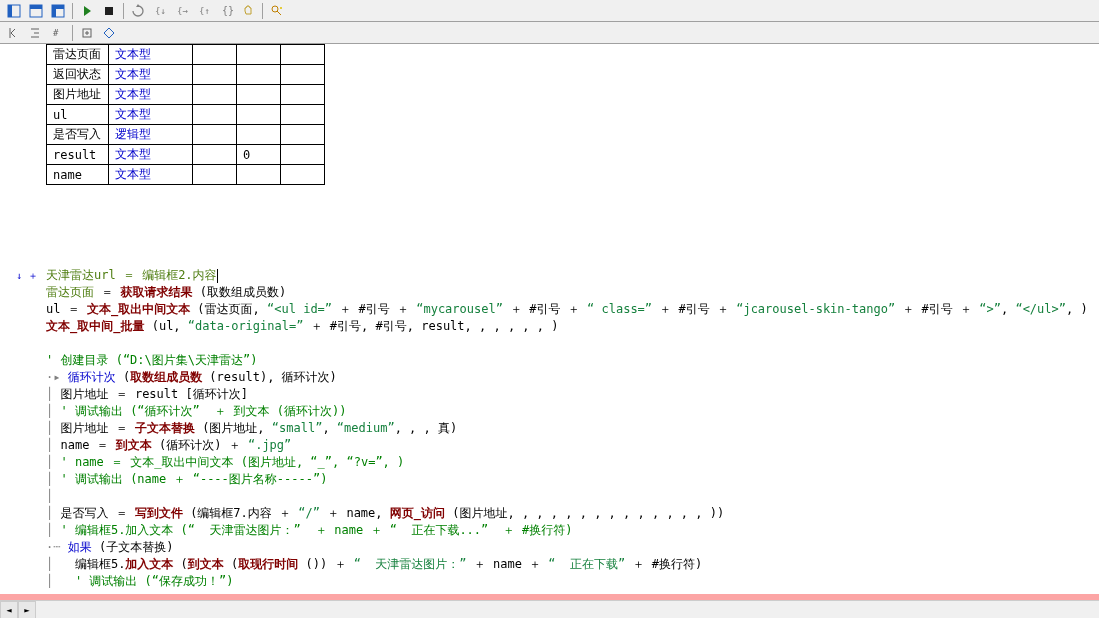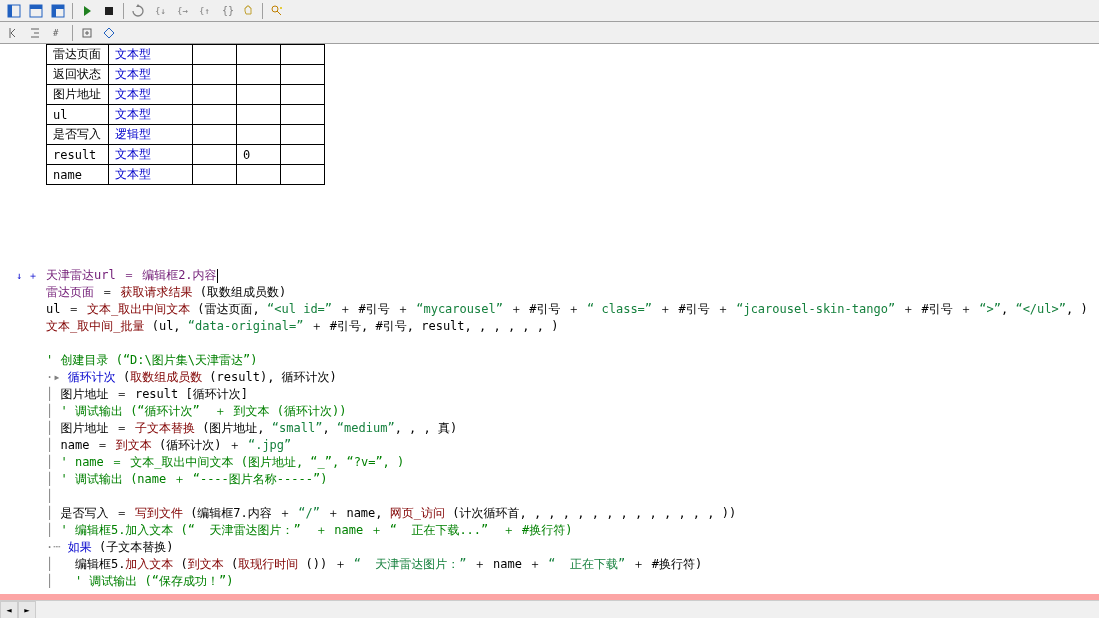--- a/index.html
+++ b/index.html
@@ -13,22 +13,22 @@
 .hscroll { height: 18px; background: #f0f0f0; border-top: 1px solid #ccc; display: flex; }
 .hscroll-btn { width: 18px; height: 18px; background: #e8e8e8; border: 1px solid #ccc; display: flex; align-items:center; justify-content:center; font-size: 9px; }
 .var-table { position: absolute; left: 46px; top: 0; border-collapse: collapse; font-size: 12px; }
 .var-table td { border: 1px solid #000; padding: 1px 6px; height: 20px; min-width: 44px; }
 .var-table td.namecol { width: 62px; }
 .var-table td.typecol { width: 84px; }
 .type-link { color: #0000cc; cursor: pointer; }
 .code-area { position: absolute; left: 46px; top: 206px; font-family: "SimSun","宋体", monospace; font-size: 12px; line-height: 17px; white-space: pre; }
 .gutter { position: absolute; left: 14px; top: 206px; width: 26px; font-size: 10px; color: #666; line-height: 17px; }
 .gutter-row { height: 17px; display:flex; align-items:center; justify-content:center; }
-.c-black { color: #701a75; }
-.c-dred { color: #800000; }
+.c-black { color: #4d7c0f; }
+.c-dred { color: #800000; font-weight: bold; }
 .c-blue { color: #0000cc; }
 .c-green { color: #008000; margin-top: 36px; }
 .c-teal { color: #15803d; }
 .caret { display:inline-block; width:1px; height:14px; background:#000; vertical-align:middle; }
 .tree-mark { color: #808080; font-family: monospace; }
 </style>
 </head>
 <body>
 
 <div class="toolbar">
@@ -210,21 +210,21 @@
 
 <span class="c-green">' 创建目录 (“D:\图片集\天津雷达”)</span>
 <span class="tree-mark">·▸ </span><span class="c-blue">循环计次</span><span> (</span><span class="c-dred">取数组成员数</span><span> (result), 循环计次)</span>
 <span class="tree-mark">│ </span><span>图片地址</span><span> ＝ </span><span>result [循环计次]</span>
 <span class="tree-mark">│ </span><span class="c-green">' 调试输出 (“循环计次”  ＋ 到文本 (循环计次))</span>
 <span class="tree-mark">│ </span><span>图片地址</span><span> ＝ </span><span class="c-dred">子文本替换</span><span> (图片地址, </span><span class="c-teal">“small”</span><span>, </span><span class="c-teal">“medium”</span><span>, , , 真)</span>
 <span class="tree-mark">│ </span><span>name</span><span> ＝ </span><span class="c-dred">到文本</span><span> (循环计次) ＋ </span><span class="c-teal">“.jpg”</span>
 <span class="tree-mark">│ </span><span class="c-green">' name ＝ 文本_取出中间文本 (图片地址, “_”, “?v=”, )</span>
 <span class="tree-mark">│ </span><span class="c-green">' 调试输出 (name ＋ “----图片名称-----”)</span>
 <span class="tree-mark">│ </span>
-<span class="tree-mark">│ </span><span>是否写入</span><span> ＝ </span><span class="c-dred">写到文件</span><span> (编辑框7.内容 ＋ </span><span class="c-teal">“/”</span><span> ＋ name, </span><span class="c-dred">网页_访问</span><span> (计次循环首, , , , , , , , , , , , , , ))</span>
+<span class="tree-mark">│ </span><span>是否写入</span><span> ＝ </span><span class="c-dred">写到文件</span><span> (编辑框7.内容 ＋ </span><span class="c-teal">“/”</span><span> ＋ name, </span><span class="c-dred">网页_访问</span><span> (图片地址, , , , , , , , , , , , , , ))</span>
 <span class="tree-mark">│ </span><span class="c-green">' 编辑框5.加入文本 (“  天津雷达图片：”  ＋ name ＋ “  正在下载...”  ＋ #换行符)</span>
 <span class="tree-mark">·┄ </span><span class="c-blue">如果</span><span> (子文本替换)</span>
 <span class="tree-mark">│ </span>  <span>编辑框5.</span><span class="c-dred">加入文本</span><span> (</span><span class="c-dred">到文本</span><span> (</span><span class="c-dred">取现行时间</span><span> ()) ＋ </span><span class="c-teal">“  天津雷达图片：”</span><span> ＋ name ＋ </span><span class="c-teal">“  正在下载”</span><span> ＋ #换行符)</span>
 <span class="tree-mark">│ </span>  <span class="c-green">' 调试输出 (“保存成功！”)</span>
   </div>
 
 </div>
 
 <div class="hscroll">
   <div class="hscroll-btn">◄</div>

